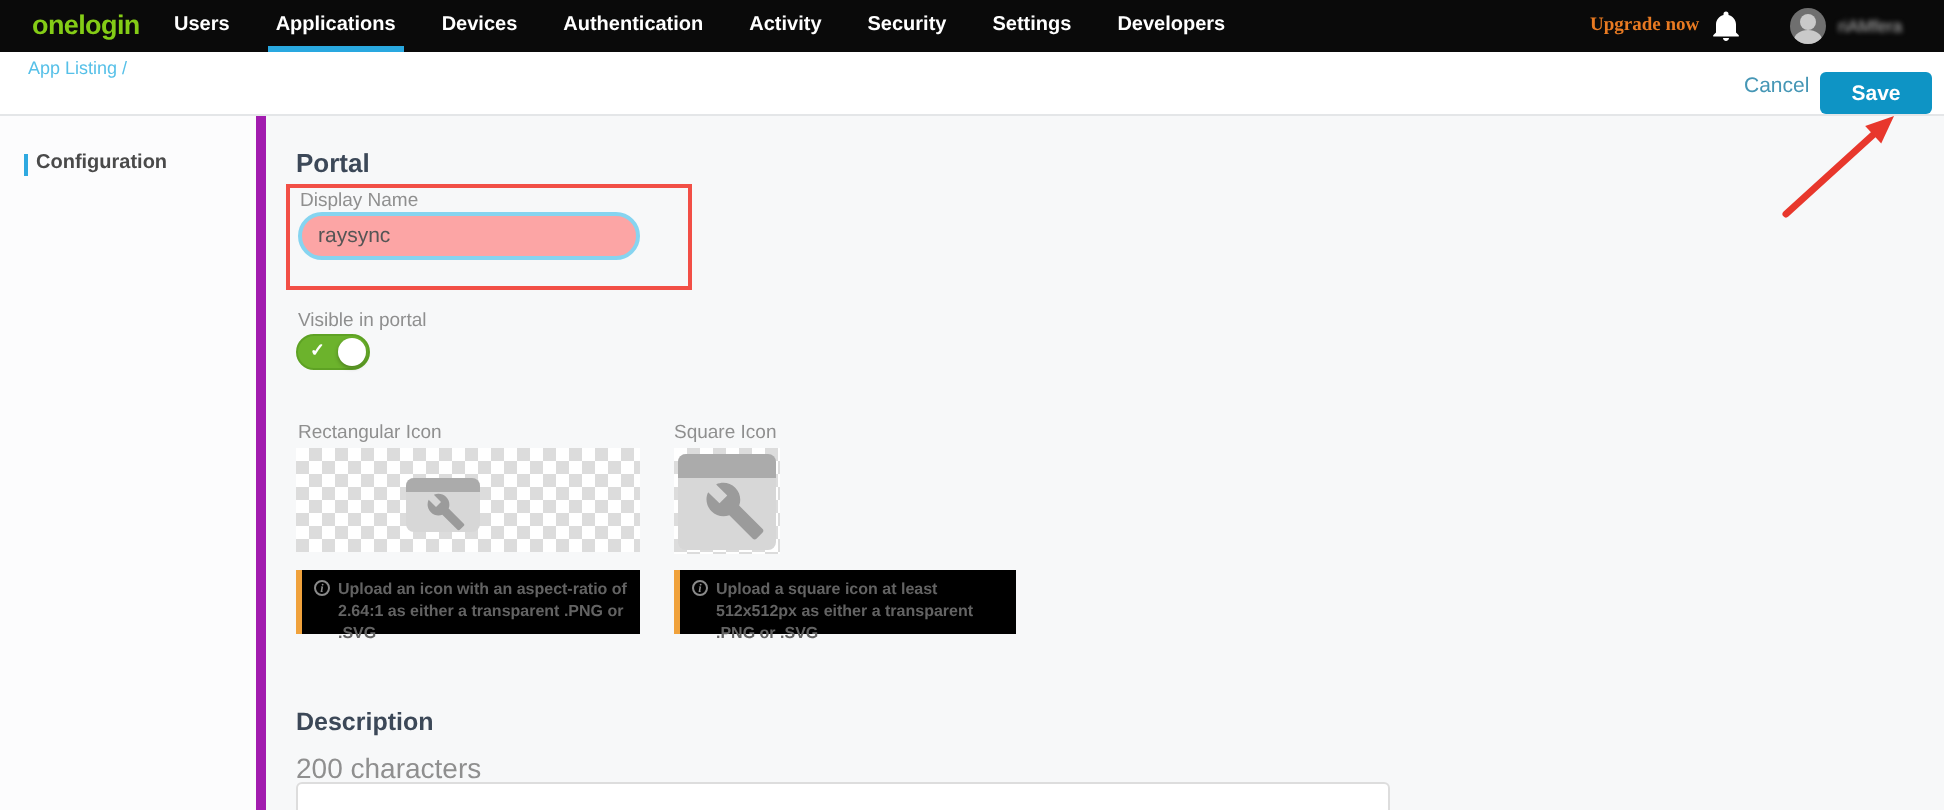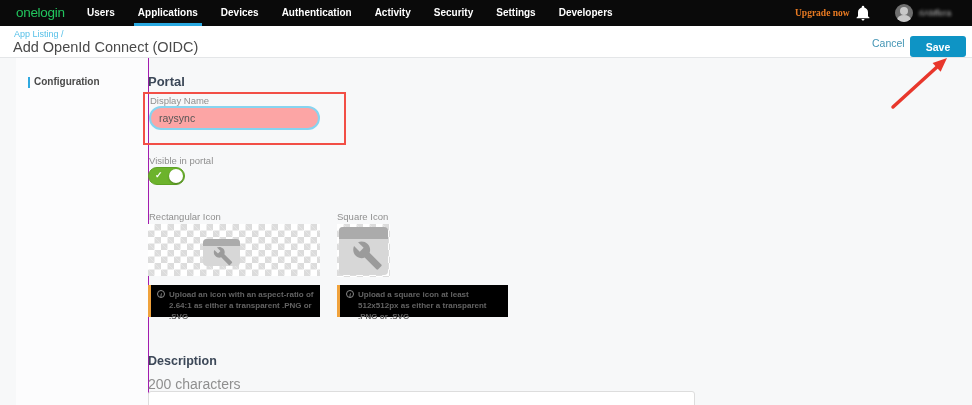--- a/index.html
+++ b/index.html
@@ -1,22 +1,22 @@
 <!DOCTYPE html>
 <html><head>
 <meta charset="utf-8">
 <style>
   * { margin:0; padding:0; box-sizing:border-box; }
   html,body { width:972px; height:405px; overflow:hidden; }
   body { font-family:"Liberation Sans", sans-serif; background:#f7f8f9; position:relative; }
 
   
   .topbar { position:absolute; left:0; top:0; width:972px; height:26px; background:#0a0a0a; z-index:5; }
-  .logo { position:absolute; left:16px; top:0; height:26px; line-height:26px; color:#22c55e;
-          font-size:13.5px; font-weight:400; letter-spacing:-0.3px; cursor:pointer; }
+  .logo { position:absolute; left:16px; top:0; height:26px; line-height:26px; color:#84cc16;
+          font-size:13.5px; font-weight:700; letter-spacing:-0.3px; cursor:pointer; }
   .nav { position:absolute; left:87px; top:0; height:26px; display:flex; }
   .nav-item { height:26px; line-height:26px; color:#fff; font-size:10px; font-weight:700;
               margin-right:23px; cursor:pointer; position:relative; white-space:nowrap; }
   .nav-item.active::after { content:""; position:absolute; left:-4px; right:-4px; bottom:0;
                             height:3px; background:#29a8e0; }
   .upgrade { position:absolute; left:795px; top:0; height:26px; line-height:26px;
              color:#e87a22; font-size:9.5px; font-weight:700; cursor:pointer;font-family:Liberation Serif, serif; }
   .bell { position:absolute; left:855px; top:5px; width:16px; height:16px; cursor:pointer; }
   .avatar { position:absolute; left:895px; top:4px; width:18px; height:18px; border-radius:50%;
             background:#6f6f6f; overflow:hidden; cursor:pointer; }
@@ -30,21 +30,21 @@
                border-bottom:1px solid #e4e6e8; z-index:4; }
   .breadcrumb { position:absolute; left:14px; top:3px; font-size:9px; color:#56c0e8; cursor:pointer; }
   .page-title { position:absolute; left:13px; top:13px; font-size:14.5px; color:#4a4a4a; }
   .cancel-link { position:absolute; left:872px; top:11px; font-size:10.5px; color:#4596b5; cursor:pointer; }
   .save-btn { position:absolute; left:910px; top:10px; width:56px; height:21px; background:#0e94c5;
               color:#fff; font-size:10.5px; font-weight:700; border:none; border-radius:3px;
               cursor:pointer; font-family:"Liberation Sans",sans-serif; }
 
   
   .sidebar { position:absolute; left:0; top:58px; width:133px; height:347px; background:#fcfcfd;
-             border-right:1px solid #a21caf;margin-left:16px; }
+             border-right:5px solid #a21caf; }
   .side-item { position:absolute; left:0; top:16px; width:133px; height:16px; line-height:16px;
                padding-left:18px; font-size:10px; font-weight:700; color:#4a4a4a; cursor:pointer; }
   .side-item .active-bar { position:absolute; left:12px; top:3px; width:2px; height:11px; background:#2fa9e0; }
 
   
   .section-heading { position:absolute; font-size:13px; font-weight:700; color:#3c4858; }
   .field-label { position:absolute; font-size:9.5px; color:#8f8f8f; }
 
   .name-input { position:absolute; left:149px; top:106px; width:171px; height:24px;
                 border:2px solid #86d4f0; border-radius:12px; background:#fca5a5; padding:0 8px;
@@ -109,21 +109,20 @@
   </svg>
   <div class="avatar">
     <div class="head"></div>
     <div class="body"></div>
   </div>
   <div class="username">riAMfera</div>
 </div>
 
 <div class="subheader">
   <div class="breadcrumb">App Listing /</div>
-  <div class="page-title">Add OpenId Connect (OIDC)</div>
   <div class="cancel-link">Cancel</div>
   <button class="save-btn">Save</button>
 </div>
 
 <div class="sidebar">
   <div class="side-item">
     <span class="active-bar"></span>
     <span>Configuration</span>
   </div>
 </div>

